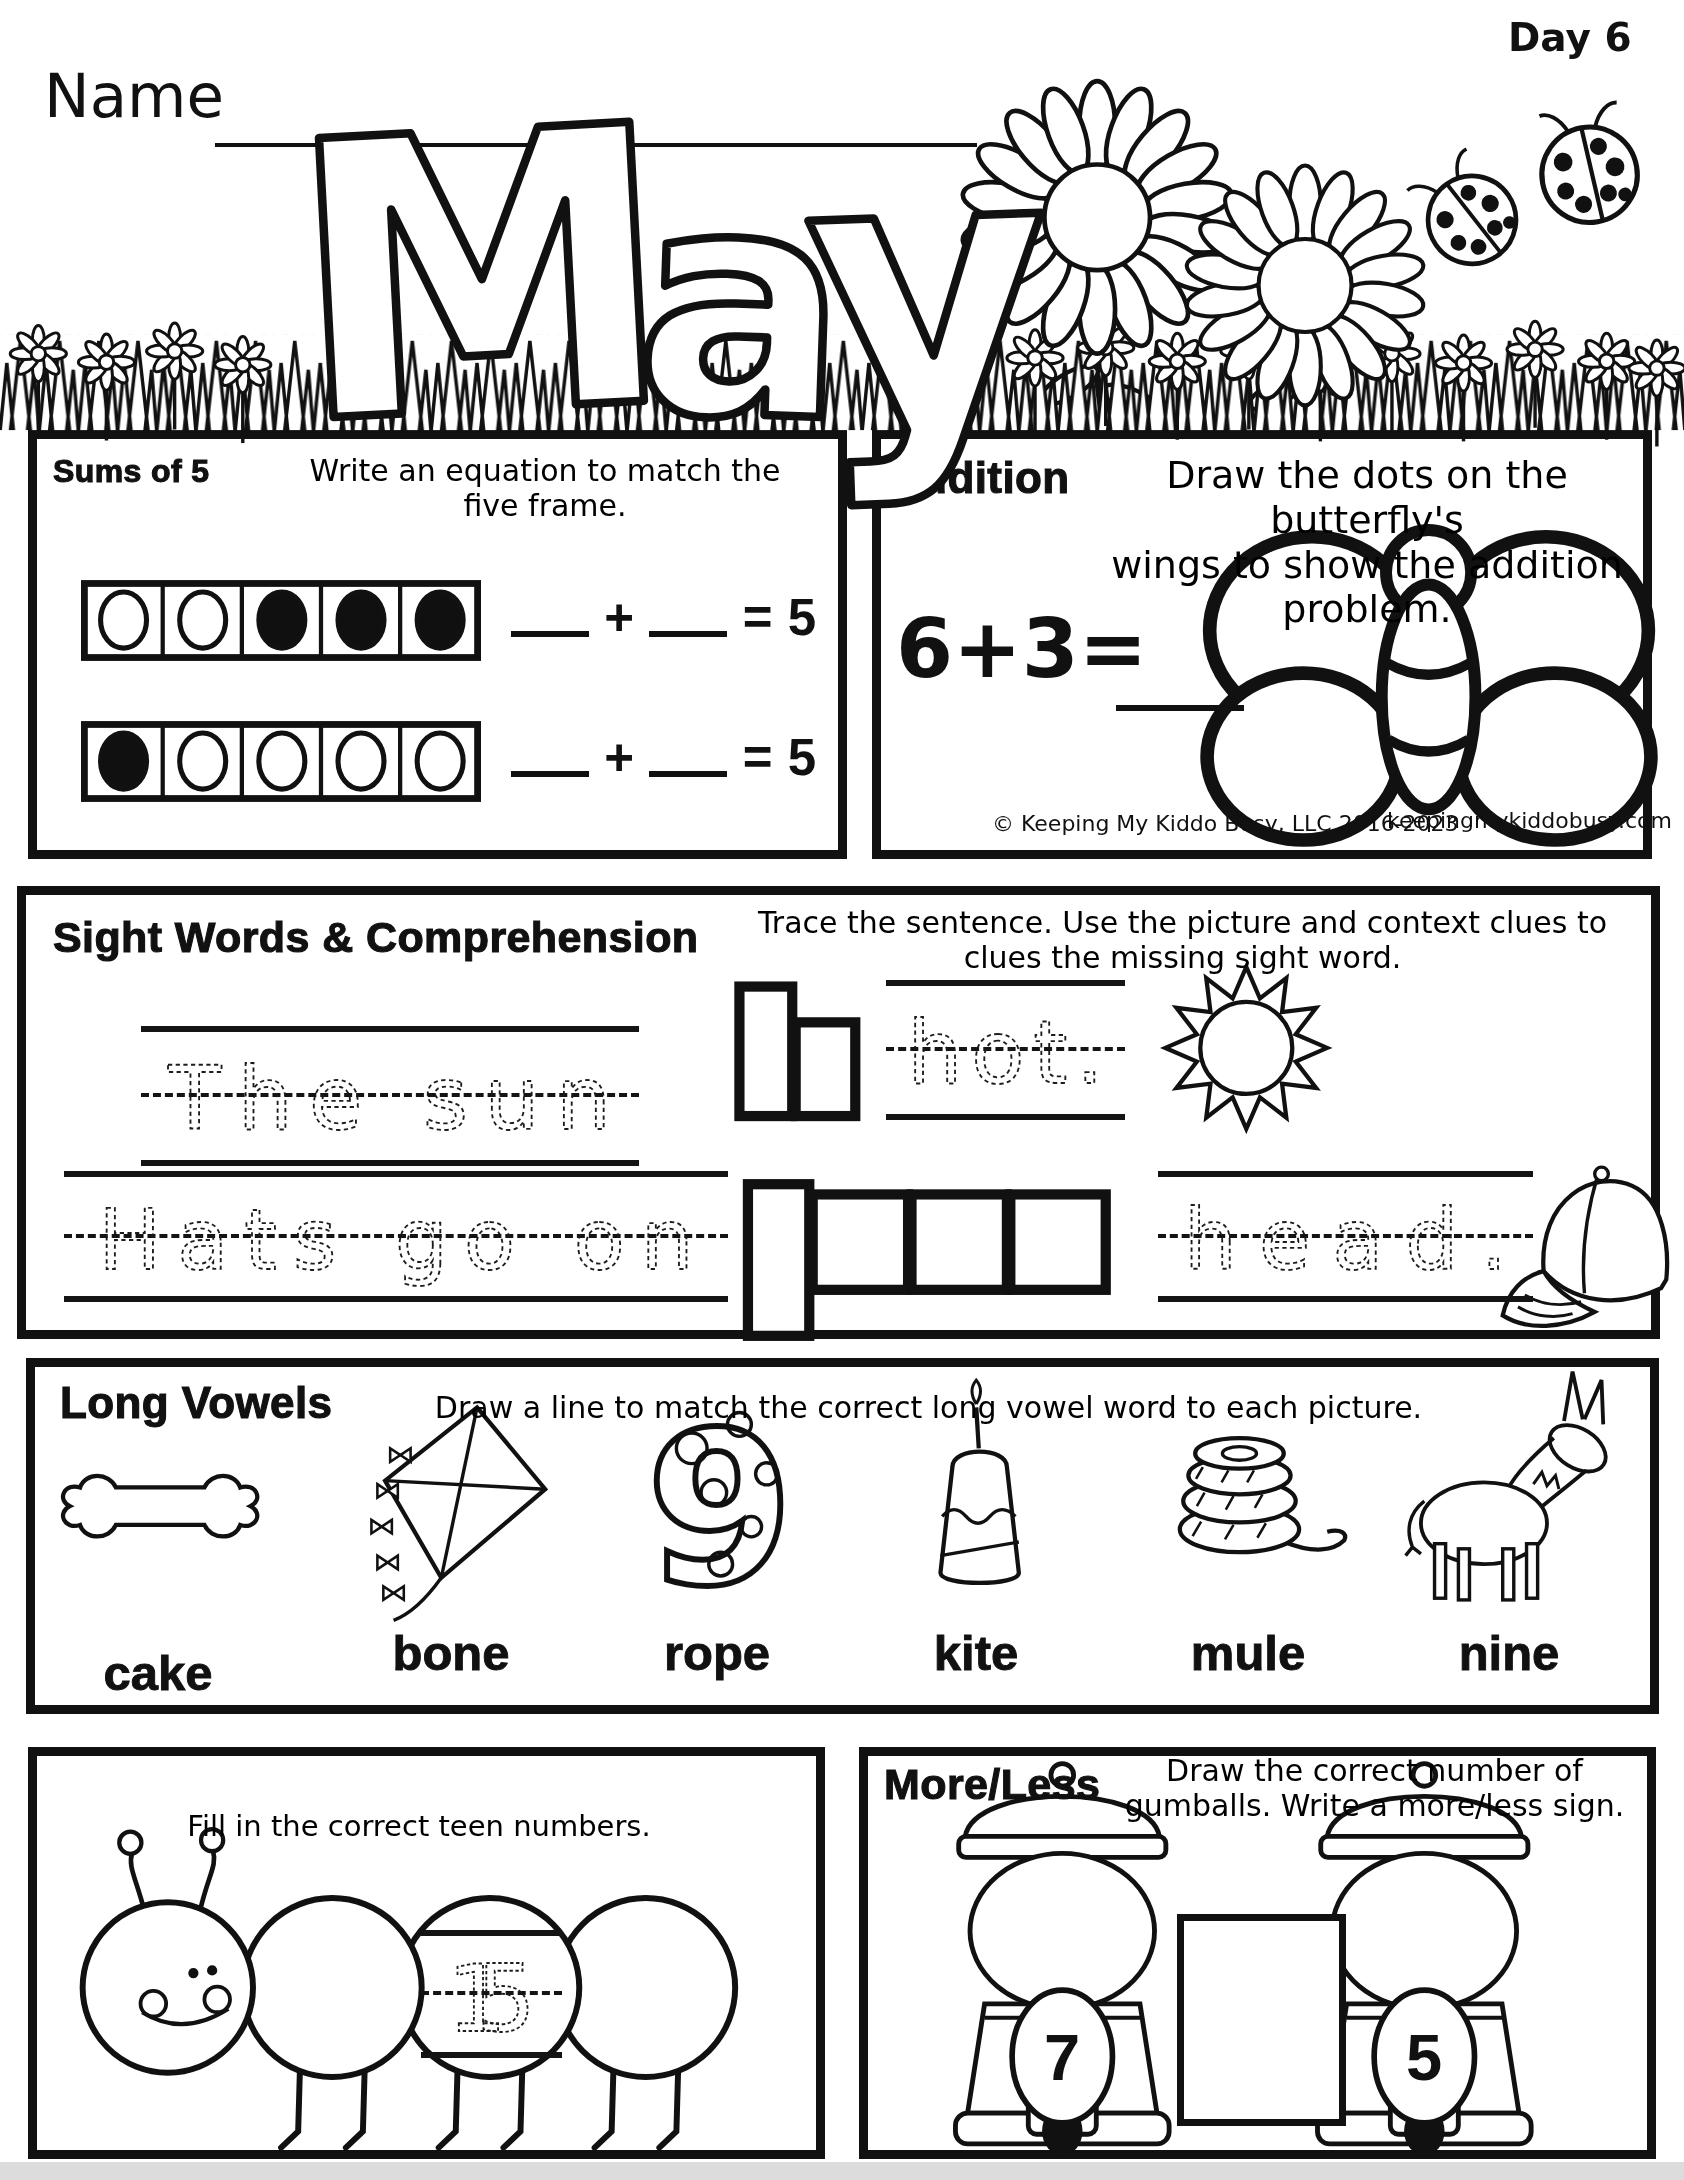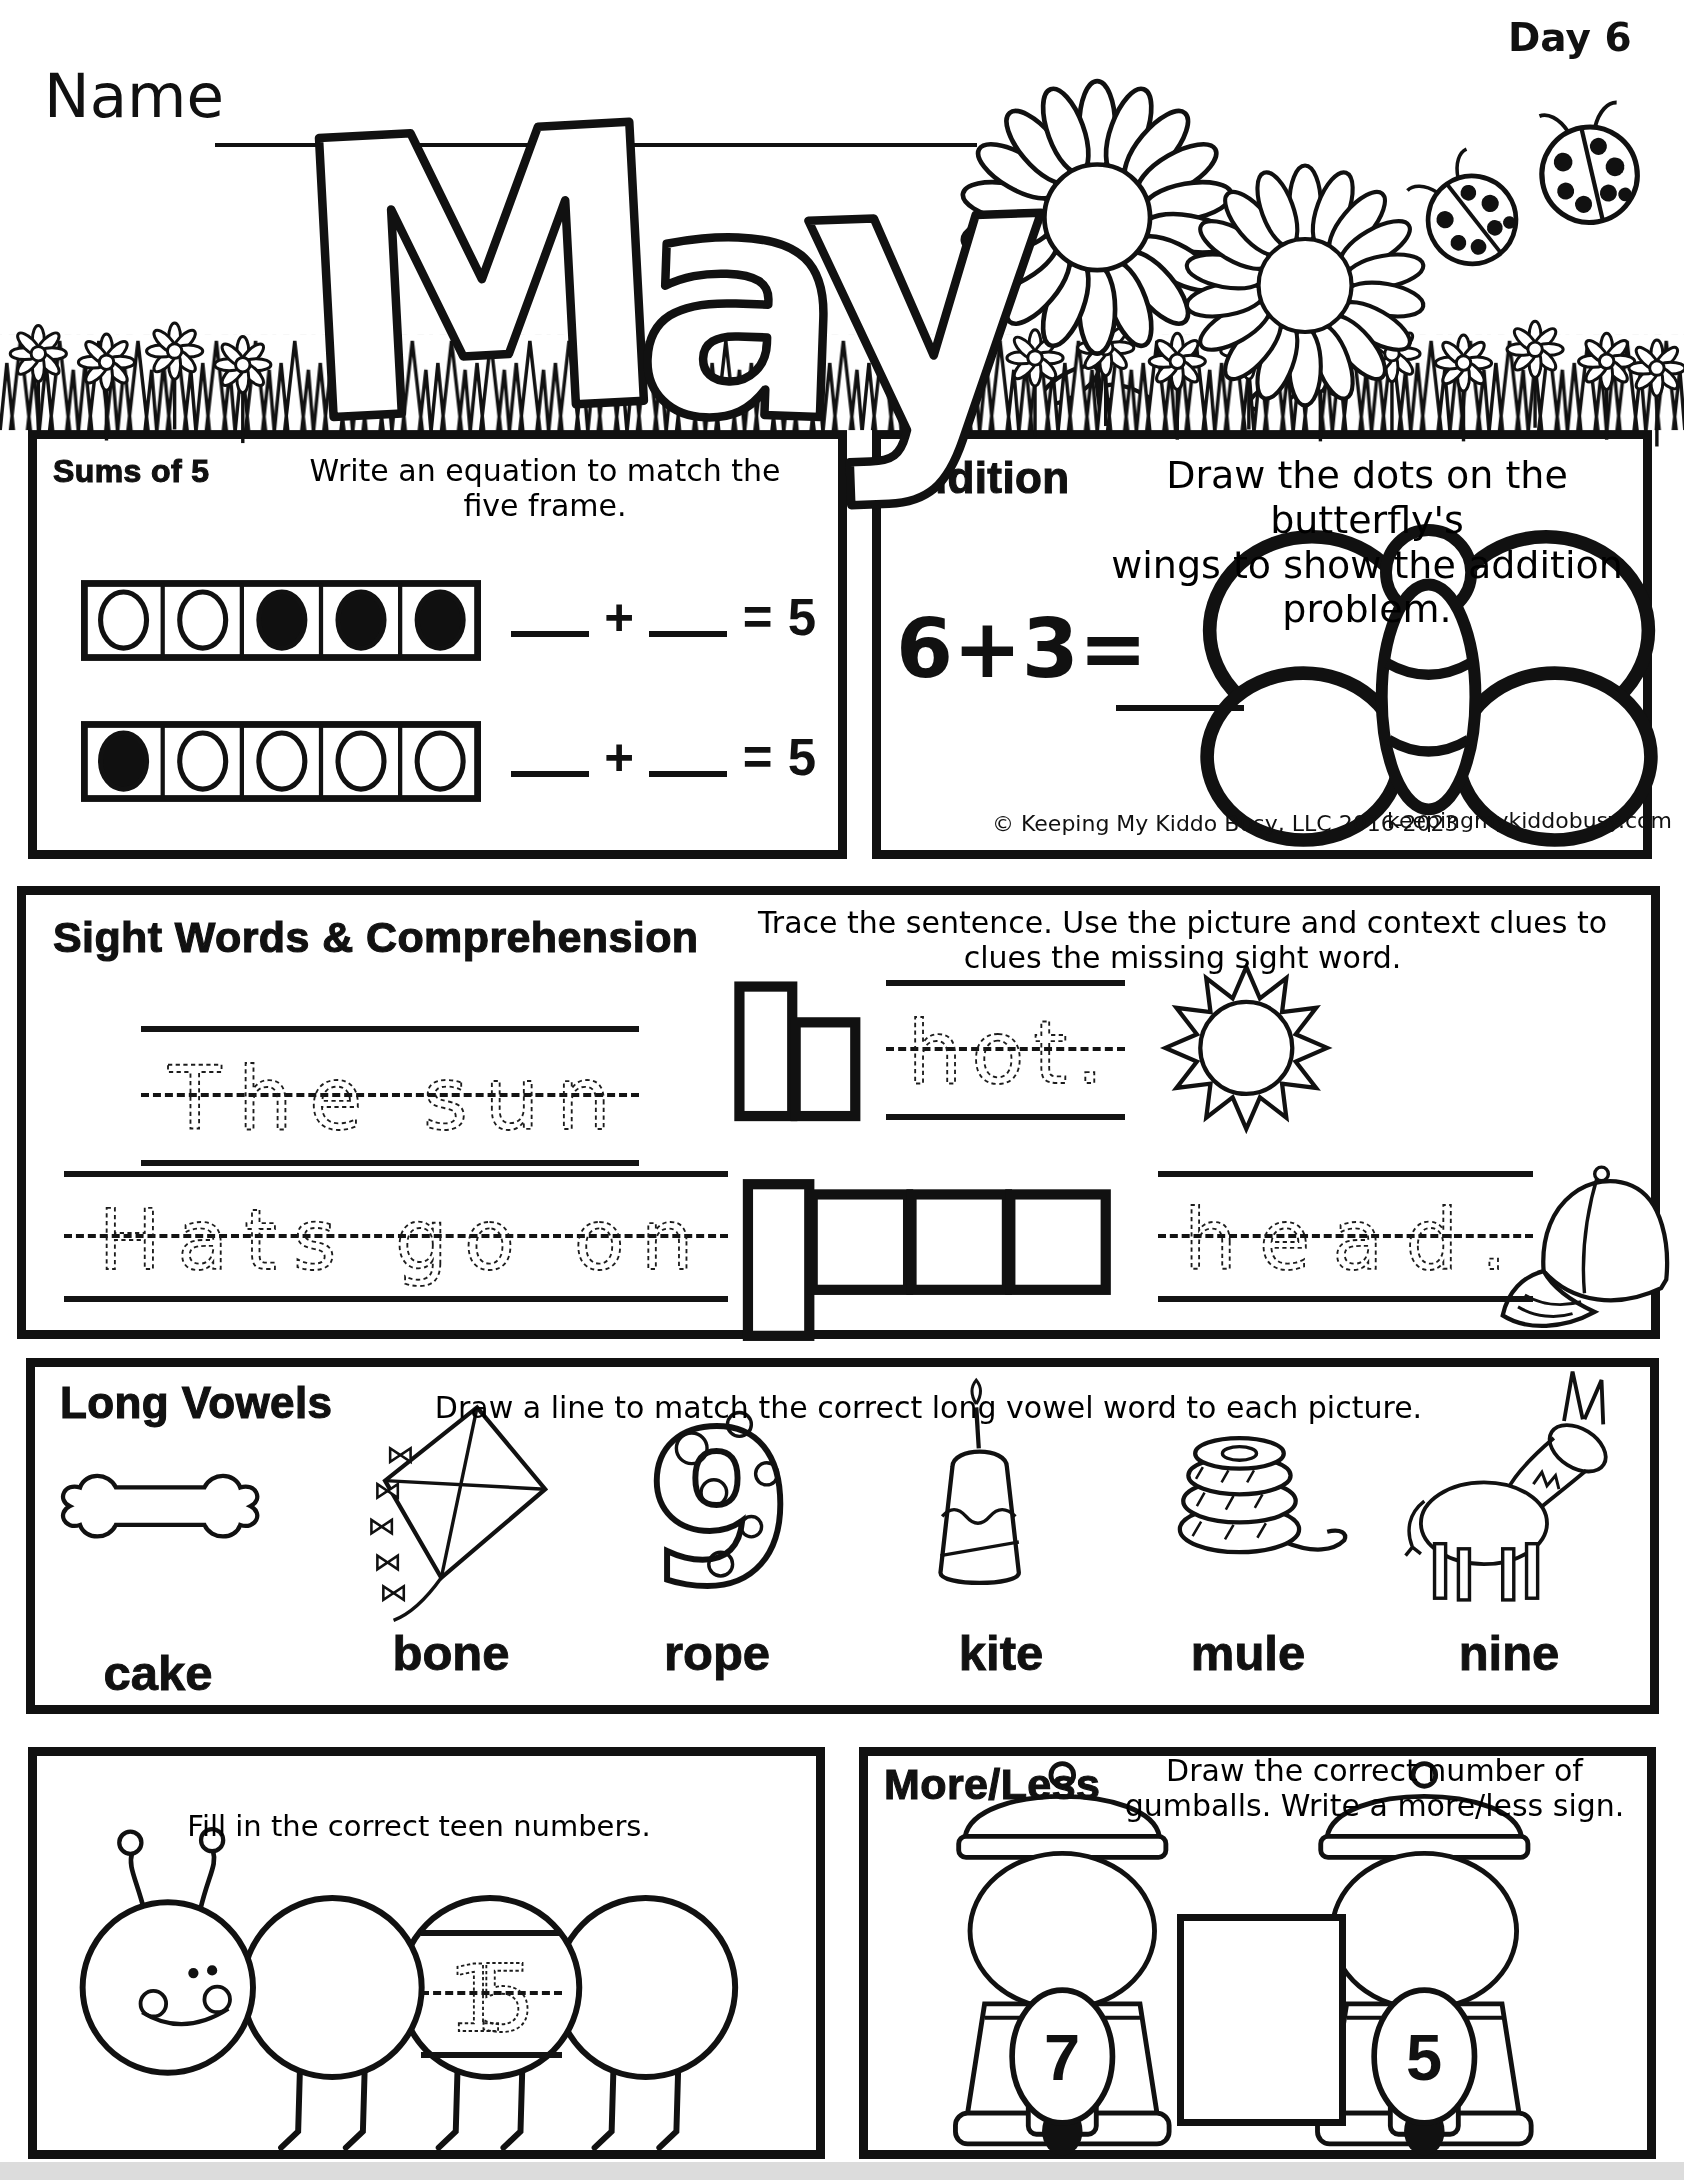--- a/index.html
+++ b/index.html
@@ -375,21 +375,21 @@
       <text class="trace" x="220" y="108" font-size="98" text-anchor="middle" textLength="380">head.</text>
     </svg>
   </div>
 
   <div class="abs hdr" style="left:60px;top:1378px;font-size:44px;z-index:3">Long Vowels</div>
   <div class="abs instr" style="left:332px;top:1390px;width:1193px;font-size:30px;text-align:center;z-index:3">Draw a line to match the correct long vowel word to each picture.</div>
   <div class="words-row">
     <span style="left:158px;top:1625px;margin-top:20px;">cake</span>
     <span style="left:451px;top:1625px;">bone</span>
     <span style="left:717px;top:1625px;">rope</span>
-    <span style="left:1001px;top:1625px;text-align:center;">kite</span>
+    <span style="left:976px;top:1625px;text-align:center;">kite</span>
     <span style="left:1248px;top:1625px;">mule</span>
     <span style="left:1509px;top:1625px;">nine</span>
   </div>
 
   <div class="abs instr" style="left:38px;top:1809px;width:762px;font-size:29px;z-index:3">Fill in the correct teen numbers.</div>
   <div class="guide" style="left:421px;top:1930px;width:141px;height:116px;">
     <div class="mid"></div>
     <svg width="141" height="116" viewBox="0 0 166 136">
       <text class="trace" x="83" y="112" font-size="110" text-anchor="middle" textLength="104" style="stroke-dasharray:4 3;">15</text>
     </svg>

